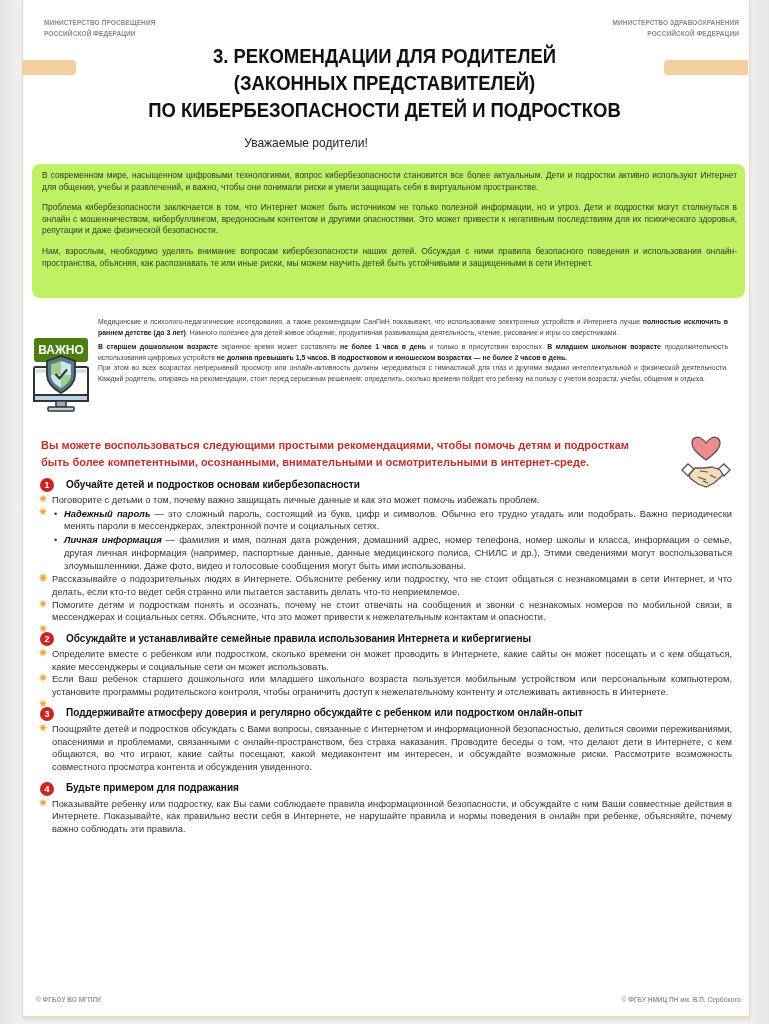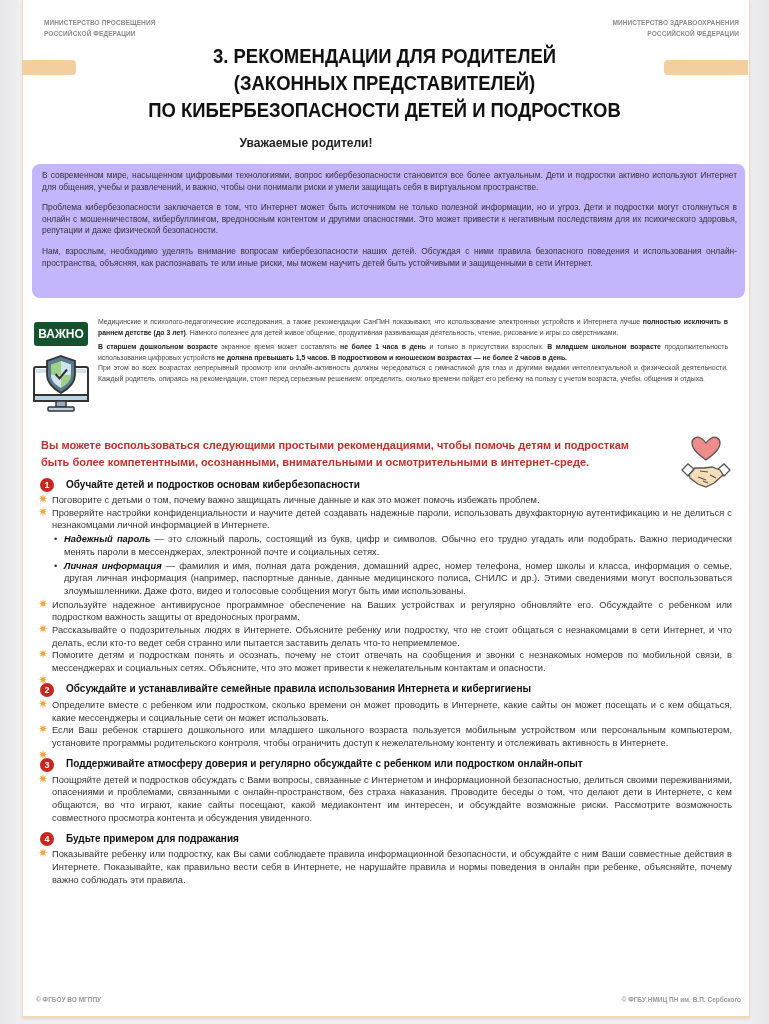--- a/index.html
+++ b/index.html
@@ -20,31 +20,31 @@
 
   .ministry { position: absolute; top: 17px; font-size: 6.5px; font-weight: bold; color: #8a8a8a; line-height: 11px; letter-spacing: 0.1px; }
   .ministry.left { left: 44px; }
   .ministry.right { right: 30px; text-align: right; }
 
   .title {
     position: absolute; left: 0; width: 769px; top: 42px; text-align: center;
     font-family: "Liberation Sans", sans-serif; font-weight: bold; font-size: 21px; line-height: 27px; color: #111;
     transform: scaleX(0.88); transform-origin: center;
   }
-  .greeting { position: absolute; left: 0; width: 612px; top: 136px; text-align: center; font-size: 12px; font-weight: bold; color: #222; }
+  .greeting { position: absolute; left: 0; width: 612px; top: 136px; text-align: center; font-size: 12px; font-weight: normal; color: #222; }
 
   .intro {
     position: absolute; left: 32px; top: 164px; width: 695px; height: 128px;
-    background: #c4b5fd; border-radius: 8px; padding: 6px 8px 0 10px;
+    background: #bef264; border-radius: 8px; padding: 6px 8px 0 10px;
     font-size: 8.4px; line-height: 11.6px; color: #333; text-align: justify;
   }
   .intro p { margin: 0 0 9px 0; }
 
   .vazhno {
-    position: absolute; left: 34px; top: 322px; width: 54px; height: 24px; background: #14532d;
+    position: absolute; left: 34px; top: 338px; width: 54px; height: 24px; background: #4d7c0f;
     color: #fff; font-weight: bold; font-size: 12px; line-height: 24px; text-align: center; border-radius: 3px;
   }
   .monitor-icon { position: absolute; left: 30px; top: 353px; width: 62px; height: 62px; }
   .important {
     position: absolute; left: 98px; top: 317px; width: 630px;
     font-size: 6.9px; line-height: 10.6px; color: #444; text-align: justify;
   }
   .important p { margin: 0 0 4px 0; }
   .important p.tight { margin: 0; }
   .important b { color: #222; }
@@ -129,24 +129,24 @@
   <path d="M24 37 L32 38 M22 43 L30 46 M27 47 L32 49 M34 41 L40 44" stroke="#555" stroke-width="1.1" fill="none"></path>
 </svg>
 
 <div class="sections">
 
   <div class="sec-head">
     <span class="num">1</span>
     <span>Обучайте детей и подростков основам кибербезопасности</span>
   </div>
   <div class="item"><span class="star">✷</span><span>Поговорите с детьми о том, почему важно защищать личные данные и как это может помочь избежать проблем.</span></div>
-  <div class="item"><span class="star">✷</span><span>Проверяйте настройки конфиденциальности и научите детей создавать надежные пароли, использовать двухфакторную аутентификацию и не делиться с незнакомцами личной информацией в Интернете.</span></div>
+  <div class="item"><span class="star">✷</span></div>
   <div class="sub"><span class="dot">•</span><b>Надежный пароль</b><span> — это сложный пароль, состоящий из букв, цифр и символов. Обычно его трудно угадать или подобрать. Важно периодически менять пароли в мессенджерах, электронной почте и социальных сетях.</span></div>
   <div class="sub"><span class="dot">•</span><b>Личная информация</b><span> — фамилия и имя, полная дата рождения, домашний адрес, номер телефона, номер школы и класса, информация о семье, другая личная информация (например, паспортные данные, данные медицинского полиса, СНИЛС и др.). Этими сведениями могут воспользоваться злоумышленники. Даже фото, видео и голосовые сообщения могут быть ими использованы.</span></div>
-  <div class="item"><span class="star">✷</span><span>Используйте надежное антивирусное программное обеспечение на Ваших устройствах и регулярно обновляйте его. Обсуждайте с ребенком или подростком важность защиты от вредоносных программ.</span></div>
+  <div class="item"><span class="star">✷</span></div>
   <div class="item"><span class="star">✷</span><span>Рассказывайте о подозрительных людях в Интернете. Объясните ребенку или подростку, что не стоит общаться с незнакомцами в сети Интернет, и что делать, если кто-то ведет себя странно или пытается заставить делать что-то неприемлемое.</span></div>
   <div class="item"><span class="star">✷</span><span>Помогите детям и подросткам понять и осознать, почему не стоит отвечать на сообщения и звонки с незнакомых номеров по мобильной связи, в мессенджерах и социальных сетях. Объясните, что это может привести к нежелательным контактам и опасности.</span></div>
   <div class="item"><span class="star">✷</span></div>
 
   <div class="sec-head" style="margin-top:8px">
     <span class="num">2</span>
     <span>Обсуждайте и устанавливайте семейные правила использования Интернета и кибергигиены</span>
   </div>
   <div class="item"><span class="star">✷</span><span>Определите вместе с ребенком или подростком, сколько времени он может проводить в Интернете, какие сайты он может посещать и с кем общаться, какие мессенджеры и социальные сети он может использовать.</span></div>
   <div class="item"><span class="star">✷</span><span>Если Ваш ребенок старшего дошкольного или младшего школьного возраста пользуется мобильным устройством или персональным компьютером, установите программы родительского контроля, чтобы ограничить доступ к нежелательному контенту и отслеживать активность в Интернете.</span></div>

